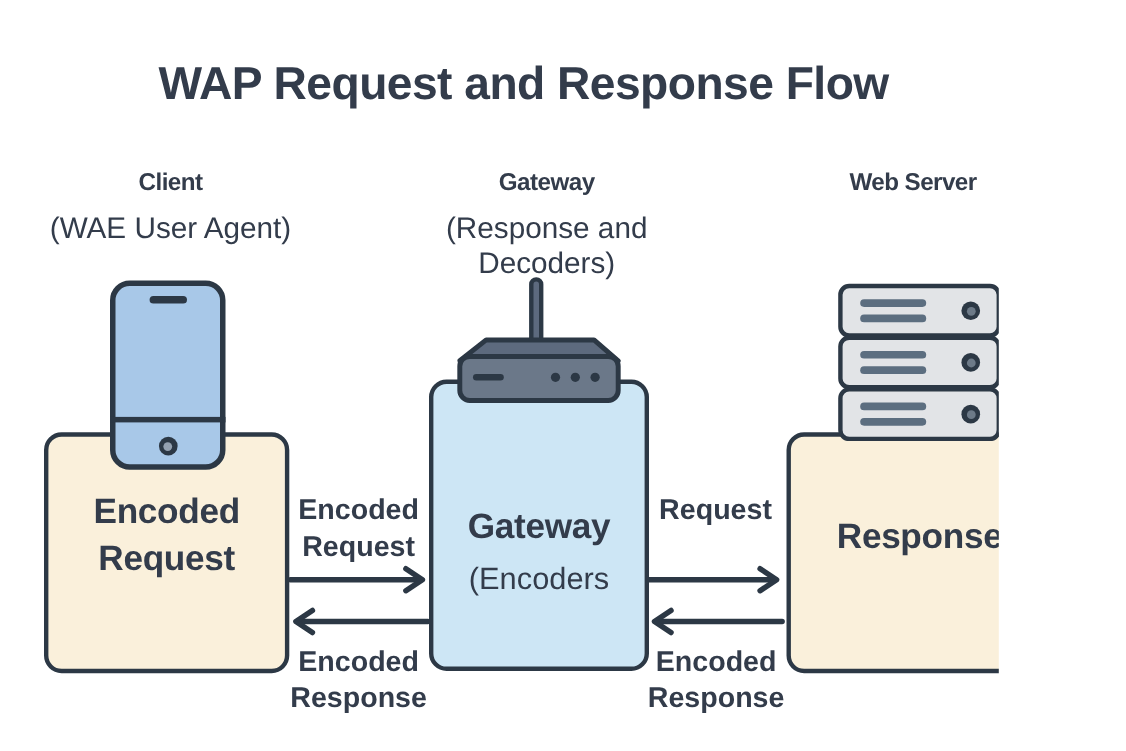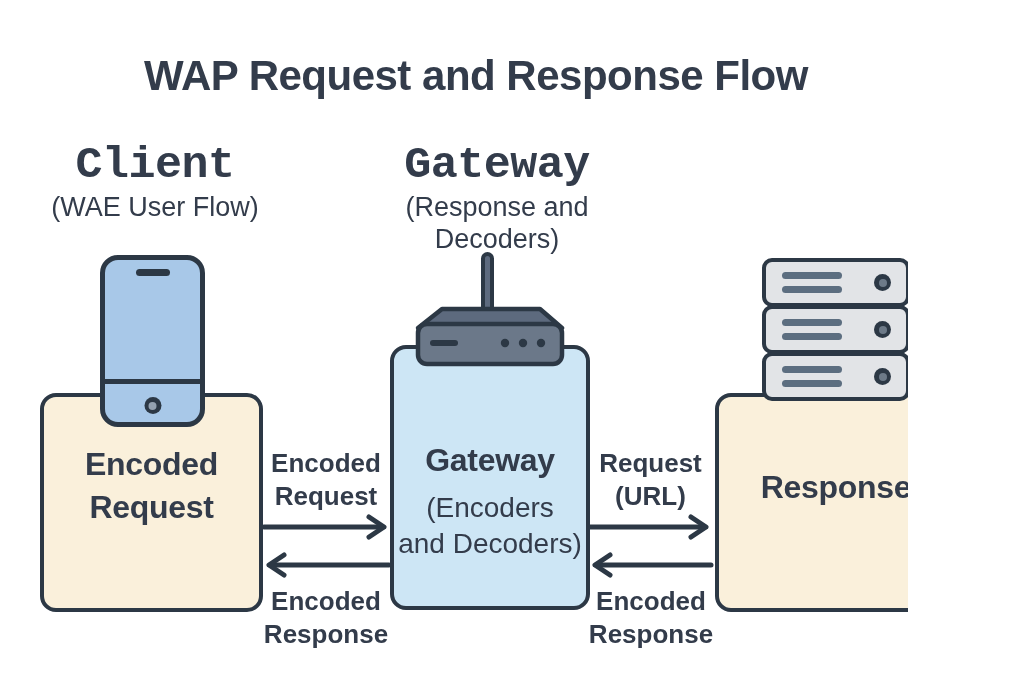--- a/index.html
+++ b/index.html
@@ -10,21 +10,21 @@
   
   .title{
     position:absolute;left:0;top:52px;width:952px;margin:0;
     text-align:center;font-size:42px;font-weight:700;letter-spacing:-0.5px;color:#333c4b;
   }
   
   .col-header{position:absolute;top:146px;width:300px;text-align:center;}
   .ch-client{left:5px;}
   .ch-gateway{left:347px;}
   .ch-web{left:680px;}
-  .ch-h{font-size:45px;font-weight:700;letter-spacing:-0.5px;line-height:40px;font-family:Liberation Mono, monospace;}
+  .ch-h{font-size:22px;font-weight:700;letter-spacing:-0.5px;line-height:40px;}
   .ch-s{font-size:27px;font-weight:400;line-height:32px;margin-top:5px;}
   
   .node-box{
     position:absolute;box-sizing:border-box;border:4px solid #2c3845;border-radius:16px;
     display:flex;flex-direction:column;align-items:center;justify-content:center;
     text-align:center;z-index:1;
   }
   .box-client{left:40px;top:393px;width:223px;height:219px;background:#faf0db;padding-bottom:34px;}
   .box-gateway{left:390px;top:345px;width:200px;height:265px;background:#cde6f5;padding-top:46px;}
   .box-web{left:715px;top:393px;width:242px;height:219px;background:#faf0db;padding-bottom:30px;}
@@ -65,27 +65,28 @@
 </style>
 </head>
 <body>
 
 <div class="canvas">
 
   <h1 class="title">WAP Request and Response Flow</h1>
 
   <div class="col-header ch-client">
     <div class="ch-h">Client</div>
-    <div class="ch-s">(WAE User Flow)</div>
+    <div class="ch-s">(WAE User Agent)</div>
   </div>
   <div class="col-header ch-gateway">
     <div class="ch-h">Gateway</div>
     <div class="ch-s">(Response and Decoders)</div>
   </div>
   <div class="col-header ch-web">
+    <div class="ch-h">Web Server</div>
   </div>
 
   <svg class="arrow" style="left:261px;top:512px;" width="131" height="30" viewBox="0 0 131 30">
     <line x1="3" y1="15" x2="122" y2="15"></line>
     <polyline points="108,5 123,15 108,25"></polyline>
   </svg>
   <svg class="arrow" style="left:261px;top:550px;" width="131" height="30" viewBox="0 0 131 30">
     <line x1="128" y1="15" x2="9" y2="15"></line>
     <polyline points="23,5 8,15 23,25"></polyline>
   </svg>
@@ -101,39 +102,37 @@
   <div class="flow-label fl1">
     <span class="line">Encoded</span>
     <span class="line">Request</span>
   </div>
   <div class="flow-label fl2">
     <span class="line">Encoded</span>
     <span class="line">Response</span>
   </div>
   <div class="flow-label fl3">
     <span class="line">Request</span>
-    <span class="line">(URL)</span>
   </div>
   <div class="flow-label fl4">
     <span class="line">Encoded</span>
     <span class="line">Response</span>
   </div>
 
   <div class="node-box box-client">
     <div class="box-title">
       <span class="line">Encoded</span>
       <span class="line">Request</span>
     </div>
   </div>
 
   <div class="node-box box-gateway">
     <div class="box-title">Gateway</div>
     <div class="box-sub">
       <span class="line">(Encoders</span>
-      <span class="line">and Decoders)</span>
     </div>
   </div>
 
   <div class="node-box box-web">
     <div class="box-title">
       <span class="line">Response</span>
     </div>
   </div>
 
   <div class="phone">

